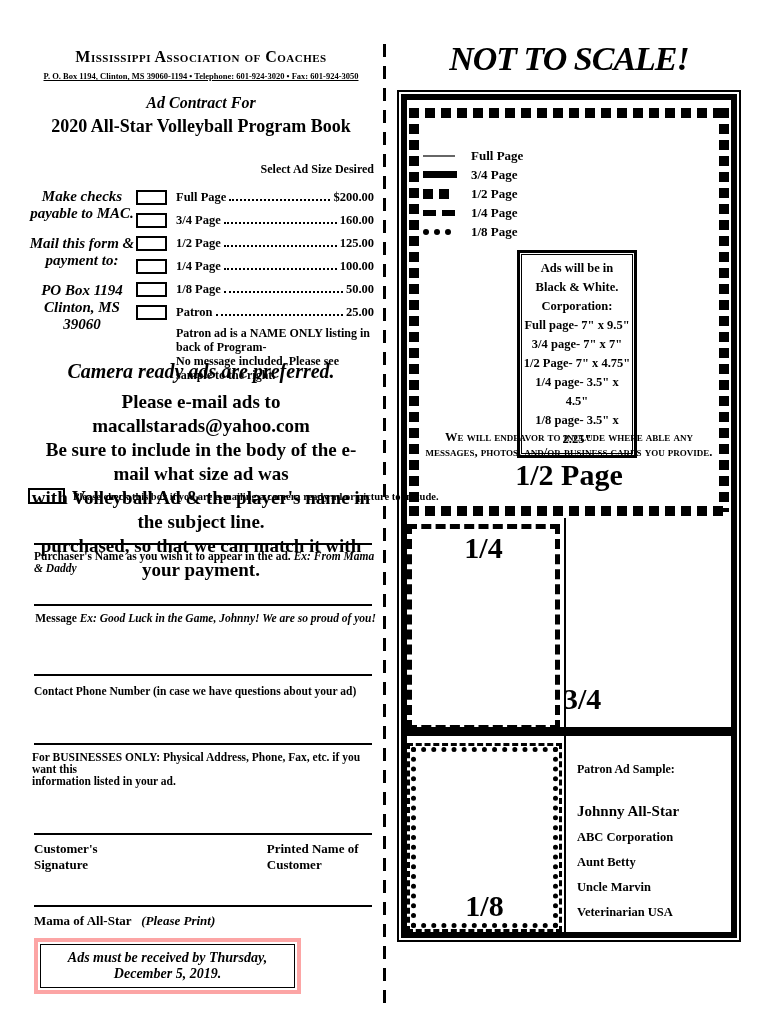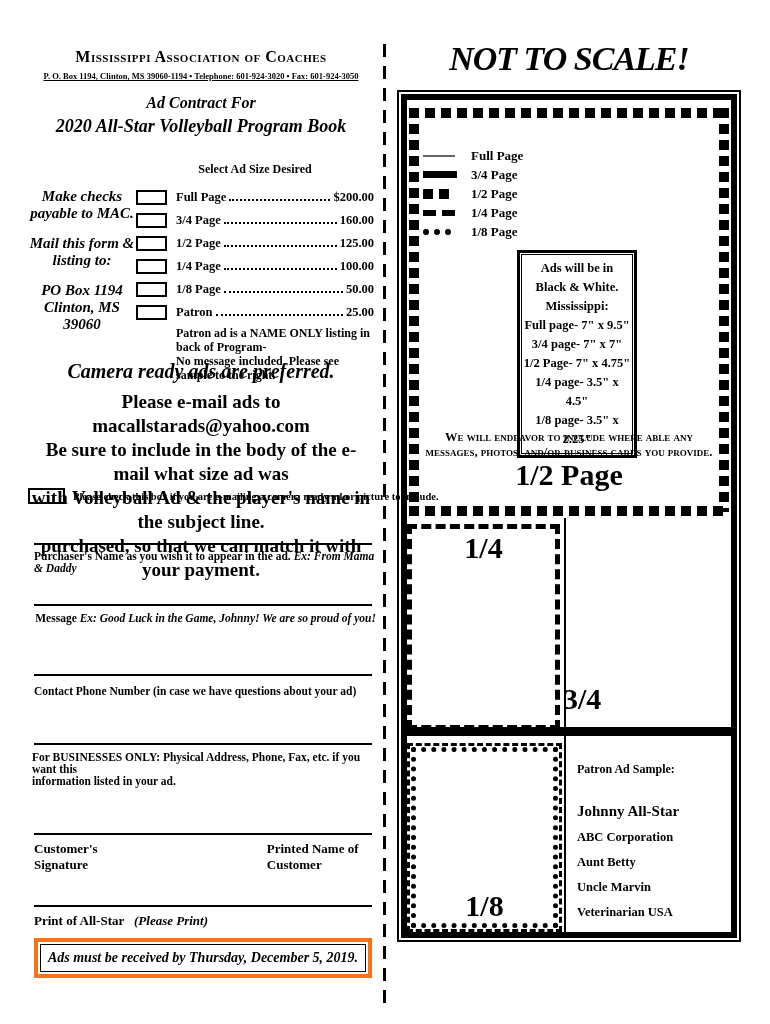--- a/index.html
+++ b/index.html
@@ -6,23 +6,23 @@
   html,body { background:#fff; }
   body { font-family:"Liberation Serif", serif; color:#000; }
   .page { position:relative; width:770px; height:1024px; background:#fff; overflow:hidden; }
 
   
   .lp { position:absolute; left:28px; top:44px; width:346px; }
   .lp .abs { position:absolute; }
   .org { width:100%; text-align:center; font-variant:small-caps; font-weight:bold; font-size:16px; letter-spacing:.5px; }
   .addr { width:100%; text-align:center; font-size:8.5px; font-weight:bold; }
   .t1 { width:100%; text-align:center; font-size:16px; font-weight:bold; font-style:italic; }
-  .t2 { width:100%; text-align:center; font-size:18px; font-weight:bold; font-style:italic; }
-
-  .adsize-header { left:108px; width:238px; text-align:center; font-size:12px; font-weight:bold; }
+  .t2 { width:100%; text-align:center; font-size:18px; font-weight:bold; }
+
+  .adsize-header { left:108px; width:238px; text-align:right; font-size:12px; font-weight:bold; }
   .paycol { left:0; width:108px; text-align:center; font-size:15px; font-weight:bold; font-style:italic; line-height:17px; }
   .paycol .gap { height:13px; }
   .pricecol { left:108px; width:238px; }
   .prow { display:flex; align-items:center; height:23px; }
   .cb { width:31px; height:15px; border:2px solid #000; background:#fff; flex:0 0 auto; }
   .prow .plabel { font-size:12.5px; font-weight:bold; margin-left:9px; white-space:nowrap; }
   .prow .leader { flex:1; border-bottom:2px dotted #000; margin:0 3px 3px 3px; height:9px; }
   .prow .price { font-size:12.5px; font-weight:bold; white-space:nowrap; }
   .pnote { left:148px; width:200px; font-size:12px; font-weight:bold; line-height:14px; }
 
@@ -30,21 +30,21 @@
   .emailblk { width:100%; text-align:center; font-size:19px; font-weight:bold; line-height:24px; }
   .cbrow { display:flex; align-items:center; width:100%; }
   .cbrow .cb2 { width:37px; height:16px; border:2px solid #000; flex:0 0 auto; margin-right:8px; }
   .cbrow .cbl { font-size:10.5px; font-weight:bold; white-space:nowrap; }
 
   .rule { width:338px; border-bottom:2px solid #000; height:0; }
   .flabel { font-size:11.5px; font-weight:bold; width:346px; }
   .flabel .ex { font-style:italic; }
   .sigrow { display:flex; width:338px; font-size:13px; font-weight:bold; }
   .sigrow .s2 { margin-left:148px; }
-  .deadline-outer { width:338px; border:4px solid #f97316; padding:2px; }
+  .deadline-outer { width:267px; border:4px solid #fca5a5; padding:2px; }
   .deadline-inner { border:1px solid #000; text-align:center; font-size:14px; font-weight:bold; font-style:italic; padding:5px 2px; }
 
   
   .divider { position:absolute; left:383px; top:44px; width:3px; height:968px;
              background:repeating-linear-gradient(180deg,#000 0 13px,transparent 13px 22px); }
 
   
   .rp { position:absolute; left:397px; top:40px; width:344px; }
   .rp-title { width:100%; text-align:center; font-size:34px; font-weight:bold; font-style:italic; letter-spacing:-1px; }
   .obox { position:absolute; top:50px; left:0; width:344px; height:852px; border:2px solid #000; padding:2px; }
@@ -100,21 +100,21 @@
     <div class="abs t1" style="top:50px;">Ad Contract For</div>
     <div class="abs t2" style="top:72px;">2020 All-Star Volleyball Program Book</div>
 
     <div class="abs adsize-header" style="top:118px;">Select Ad Size Desired</div>
 
     <div class="abs paycol" style="top:144px;">
       <div>Make checks</div>
       <div>payable to MAC.</div>
       <div class="gap"></div>
       <div>Mail this form &amp;</div>
-      <div>listing to:</div>
+      <div>payment to:</div>
       <div class="gap"></div>
       <div>PO Box 1194</div>
       <div>Clinton, MS  39060</div>
     </div>
 
     <div class="abs pricecol" style="top:142px;">
       <div class="prow">
         <div class="cb"></div>
         <span class="plabel">Full Page</span>
         <span class="leader"></span>
@@ -193,21 +193,21 @@
     </div>
 
     <div class="abs rule" style="top:789px; left:6px;"></div>
     <div class="abs sigrow" style="top:797px; left:6px;">
       <span class="s1">Customer's Signature</span>
       <span class="s2">Printed Name of Customer</span>
     </div>
 
     <div class="abs rule" style="top:861px; left:6px;"></div>
     <div class="abs flabel" style="top:869px; left:6px; font-size:13px;">
-      <span>Print of All-Star</span>&nbsp;&nbsp;
+      <span>Mama of All-Star</span>&nbsp;&nbsp;
       <span class="ex">(Please Print)</span>
     </div>
 
     <div class="abs deadline-outer" style="top:894px; left:6px;">
       <div class="deadline-inner">Ads must be received by Thursday, December 5, 2019.</div>
     </div>
   </div>
 
   <div class="divider"></div>
 
@@ -256,21 +256,21 @@
                 <span class="dot"></span>
               </span>
             <span class="llabel">1/8 Page</span>
           </div>
         </div>
 
         <div class="dims-outer">
           <div class="dims-inner">
             <div>Ads will be in</div>
             <div>Black &amp; White.</div>
-            <div>Mississippi:</div>
+            <div>Corporation:</div>
             <div>Full page- 7" x 9.5"</div>
             <div>3/4 page- 7" x 7"</div>
             <div>1/2 Page- 7" x 4.75"</div>
             <div>1/4 page- 3.5" x 4.5"</div>
             <div>1/8 page- 3.5" x 2.25"</div>
           </div>
         </div>
 
         <div class="endeavor">
           <div class="e1">We will endeavor to include where able any</div>

